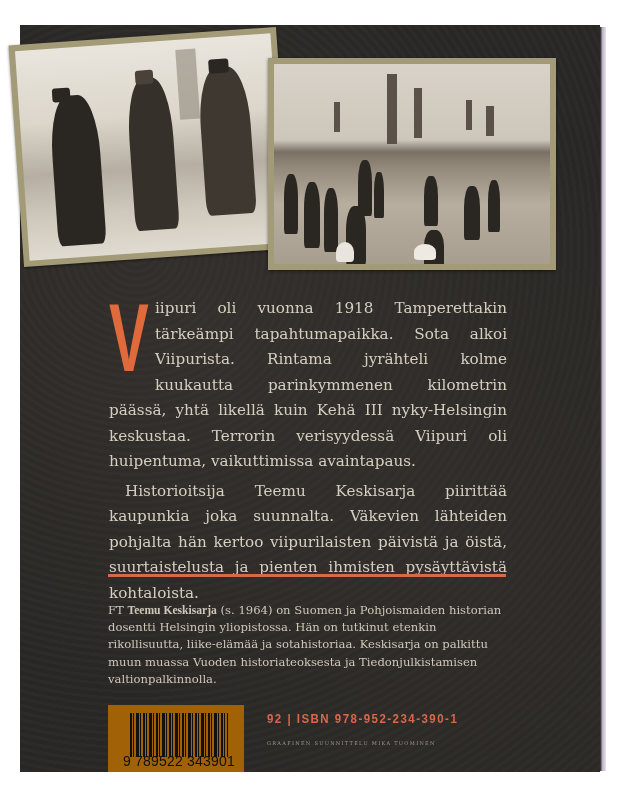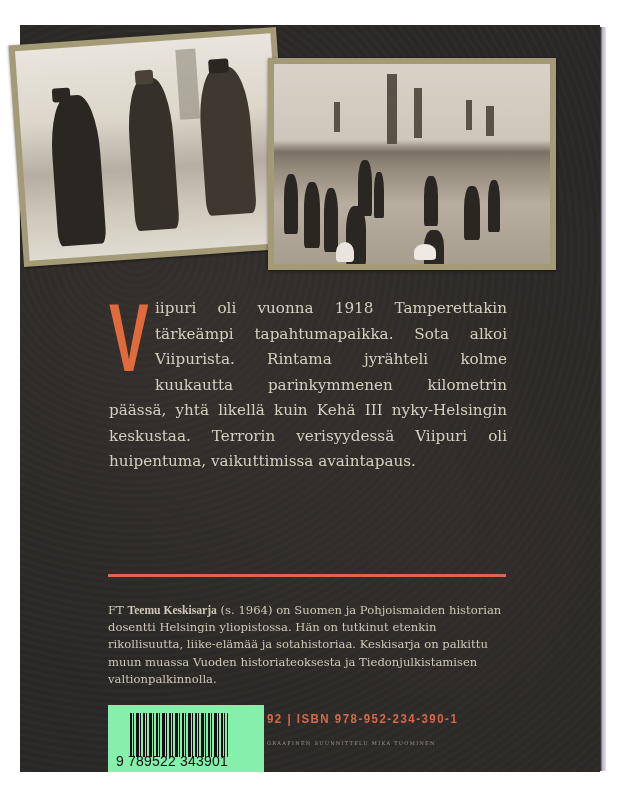--- a/index.html
+++ b/index.html
@@ -58,22 +58,23 @@
   .rule {
     position: absolute; left: 108px; top: 574px; width: 398px; height: 3px;
     background: #d9684a;
   }
   .bio {
     position: absolute; left: 108px; top: 602px; width: 400px;
     color: #cfc8b8; font-size: 11.6px; line-height: 17.2px;
   }
   .bio b { font-weight: bold; font-family: Liberation Serif, serif; }
   .barcode-box {
-    position: absolute; left: 108px; top: 705px; width: 156px; height: 67px;
-    background: #86efac;
+    position: absolute; left: 108px; top: 705px; width: 136px; height: 67px;
+    background: #a16207;
+    text-align: center;
   }
   .bars {
     position: absolute; left: 22px; top: 8px; width: 98px; height: 44px;
     background: repeating-linear-gradient(to right,
       #111 0 2px, transparent 2px 3px, #111 3px 4px, transparent 4px 6px,
       #111 6px 9px, transparent 9px 10px, #111 10px 11px, transparent 11px 13px);
   }
   .barcode-num {
     position: absolute; left: 8px; top: 48px; width: 126px;
     font-family: "Liberation Sans", sans-serif; font-size: 14px; color: #111;
@@ -126,20 +127,21 @@
     <div class="fig" style="left:214px;top:116px;width:12px;height:52px;"></div>
     <div class="fig" style="left:150px;top:166px;width:20px;height:40px;"></div>
     <div style="position:absolute;left:62px;top:178px;width:18px;height:20px;background:#e9e5de;border-radius:50% 50% 20% 20%;"></div>
     <div style="position:absolute;left:140px;top:180px;width:22px;height:16px;background:#eeeae3;border-radius:50% 50% 20% 20%;"></div>
   </div>
 </div>
 
 <div class="text-block">
   <span class="dropcap">V</span>
   <p class="para">iipuri oli vuonna 1918 Tamperettakin tärkeämpi tapahtumapaikka. Sota alkoi Viipurista. Rintama jyrähteli kolme kuukautta parinkymmenen kilometrin päässä, yhtä likellä kuin Kehä III nyky-Helsingin keskustaa. Terrorin verisyydessä Viipuri oli huipentuma, vaikuttimissa avaintapaus.</p>
+  <p class="para para2">Historioitsija Teemu Keskisarja piirittää kaupunkia joka suunnalta. Väkevien lähteiden pohjalta hän kertoo viipurilaisten päivistä ja öistä, suurtaistelusta ja pienten ihmisten pysäyttävistä kohtaloista.</p>
 </div>
 
 <div class="rule"></div>
 
 <div class="bio">
   <span>FT </span><b>Teemu Keskisarja</b><span> (s. 1964) on Suomen ja Pohjoismaiden historian dosentti Helsingin yliopistossa. Hän on tutkinut etenkin rikollisuutta, liike-elämää ja sotahistoriaa. Keskisarja on palkittu muun muassa Vuoden historiateoksesta ja Tiedonjulkistamisen valtionpalkinnolla.</span>
 </div>
 
 <div class="barcode-box">
   <div class="bars"></div>

